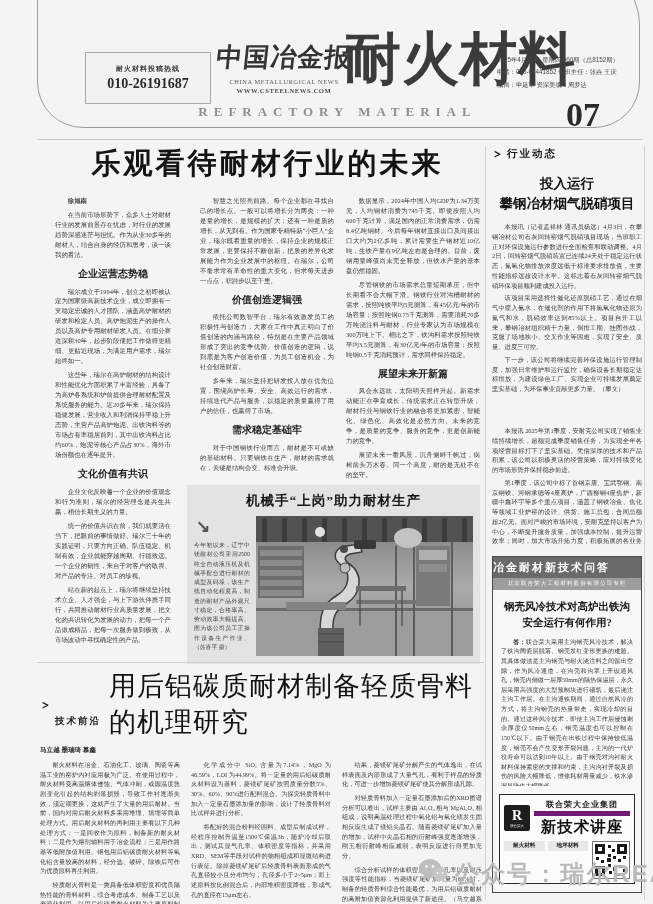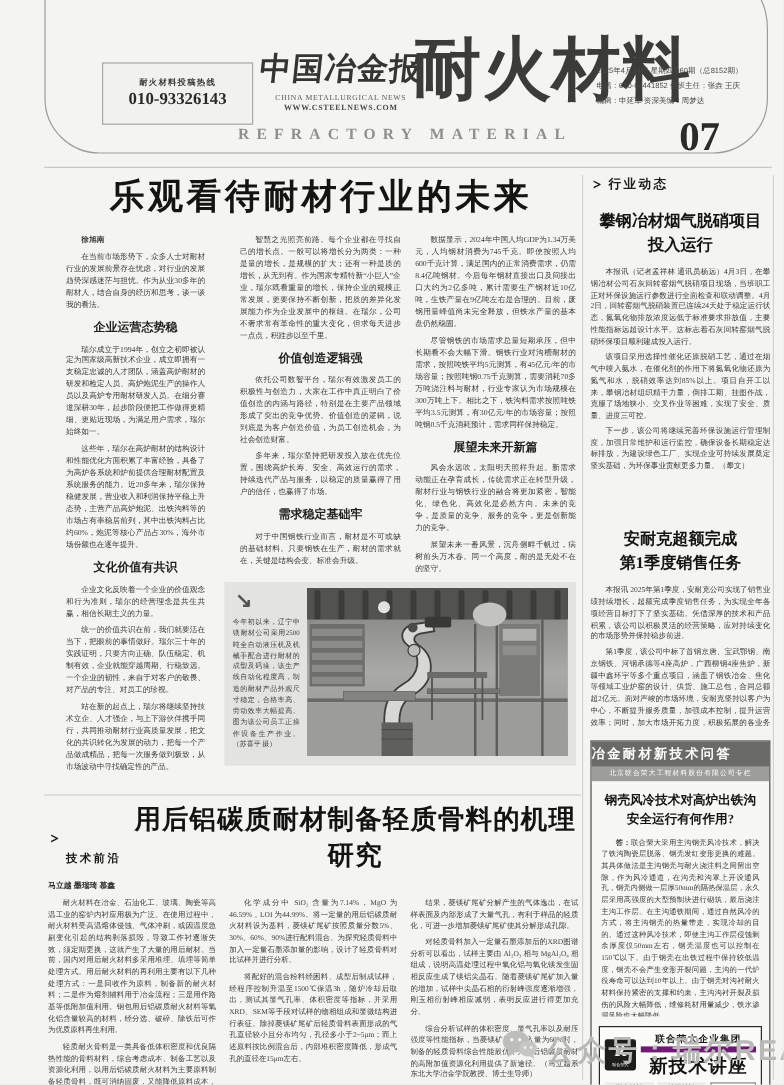--- a/index.html
+++ b/index.html
@@ -80,39 +80,39 @@
   .ad-company{font-size:8px;font-weight:900;letter-spacing:1px;color:#181816;}
   .ad-title{font-size:15.5px;font-weight:900;letter-spacing:1px;color:#121210;border-top:5px solid #701a75;margin-top:1px;padding-top:1px;}
   .ad-midrow{display:flex;gap:4px;margin-top:3px;}
   .ad-items{flex:1;display:grid;grid-template-columns:1fr 1fr;gap:2px 3px;}
   .ad-item{font-size:5.6px;font-weight:bold;color:#222220;background:#e8e8e6;text-align:center;padding:1px 0;}
   .ad-qr{width:36px;height:36px;background:#fff;border:1px solid #777;}
   
   .tech-article{position:absolute;left:40px;top:668px;width:443px;}
   .tech-header{display:flex;align-items:center;gap:8px;}
   .tech-tag .tag-label{font-size:9.5px;margin-top:34px;}
-  .tech-headline{flex:1;text-align:center;font-size:22px;font-weight:700;letter-spacing:1px;color:#131311;}
+  .tech-headline{flex:1;font-size:27px;font-weight:400;letter-spacing:1px;color:#131311;}
   .tech-byline{font-size:6.6px;font-weight:bold;color:#2e2e2c;margin:6px 0 5px;}
   .tech-cols{display:flex;gap:11px;height:212px;overflow:hidden;}
   .tcol{width:140px;font-size:6.2px;line-height:1.56;color:#3a3a38;}
   .tcol p{margin:0 0 4px;text-indent:2em;}
   
   .watermark{position:absolute;left:418px;top:858px;display:flex;align-items:center;gap:7px;
              color:#b9b9b7;font-size:24px;font-weight:bold;letter-spacing:2px;
              font-family:"Liberation Sans",sans-serif;white-space:nowrap;}
 </style>
 </head>
 <body>
 
 <div class="page">
 
   <div class="frame"></div>
   <div class="hotline">
     <div class="lbl">耐火材料投稿热线</div>
-    <div class="num">010-93326143</div>
+    <div class="num">010-26191687</div>
   </div>
   <div class="brand">
     <div class="cn">中国冶金报</div>
     <div class="en">CHINA METALLURGICAL NEWS</div>
     <div class="site">WWW.CSTEELNEWS.COM</div>
   </div>
   <div class="section-title">耐火材料</div>
   <div class="issue-info">
     <div>2025年4月24日 星期四 060期（总8152期）</div>
     <div>电话：010-64441852 值班主任：张垚 王庆</div>
@@ -150,20 +150,21 @@
             <p>数据显示，2024年中国人均GDP为1.34万美元，人均钢材消费为745千克。即使按照人均600千克计算，满足国内的正常消费需求，仍需8.4亿吨钢材。今后每年钢材直接出口及间接出口大约为2亿多吨，累计需要生产钢材近10亿吨，生铁产量在9亿吨左右是合理的。目前，废钢用量峰值尚未完全释放，但铁水产量的基本盘仍然稳固。</p>
             <p>尽管钢铁的市场需求总量短期承压，但中长期看不会大幅下滑。钢铁行业对沟槽耐材的需求，按照吨铁平均5元测算，有45亿元/年的市场容量；按照吨钢0.75千克测算，需要消耗70多万吨浇注料与耐材，行业专家认为市场规模在300万吨上下。相比之下，铁沟料需求按照吨铁平均3.5元测算，有30亿元/年的市场容量；按照吨钢0.5千克消耗预计，需求同样保持稳定。</p>
             <div class="subhead">展望未来开新篇</div>
             <p>风会永远吹，太阳明天照样升起。新需求动能正在孕育成长，传统需求正在转型升级，耐材行业与钢铁行业的融合将更加紧密，智能化、绿色化、高效化是必然方向。未来的竞争，是质量的竞争、服务的竞争，更是创新能力的竞争。</p>
             <p>展望未来一番风景，沉舟侧畔千帆过，病树前头万木春。同一个高度，耐的是无处不在的坚守。</p>
 
           </div>
         </div>
 
         <div class="photo-panel">
+          <div class="photo-title">机械手“上岗”助力耐材生产</div>
           <div class="photo-row">
             <div class="photo-caption-col">
               <div class="arrow-glyph">↘</div>
               <div class="photo-caption">今年初以来，辽宁中镁耐材公司采用2500吨全自动液压机及机械手配合进行耐材的成型及码垛，该生产线自动化程度高，制造的耐材产品外观尺寸稳定，合格率高、劳动效率大幅提高。图为该公司员工正操作设备生产作业。（苏喜平 摄）</div>
             </div>
             <div class="photo-frame">
               <svg width="218" height="140" viewBox="0 0 218 140" xmlns="http://www.w3.org/2000/svg">
                 <defs>
                   <linearGradient id="bg" x1="0" y1="0" x2="0" y2="1">
                     <stop offset="0" stop-color="#7d7d7a"></stop>
@@ -242,31 +243,27 @@
   <div class="vrule-sidebar"></div>
   <div class="vrule-right"></div>
   <div class="rule-above-tech"></div>
 
   <div class="sidebar">
     <div class="tag-row">
       <span class="tag-arrow">＞</span>
       <span class="tag-label">行业动态</span>
     </div>
     <div class="sb-headline">
+      <div>投入运行</div>
       <div>攀钢冶材烟气脱硝项目</div>
-      <div>投入运行</div>
     </div>
     <div class="sb-body sb1 jp">
       <p>本报讯（记者孟祥林 通讯员杨远）4月3日，在攀钢冶材公司石灰回转窑烟气脱硝项目现场，当班职工正对环保设施运行参数进行全面检查和联动调整。4月2日，回转窑烟气脱硝装置已连续24天处于稳定运行状态，氮氧化物排放浓度远低于标准要求排放值，主要性能指标远超设计水平。这标志着石灰回转窑烟气脱硝环保项目顺利建成投入运行。</p>
       <p>该项目采用选择性催化还原脱硝工艺，通过在烟气中喷入氨水，在催化剂的作用下将氮氧化物还原为氮气和水，脱硝效率达到85%以上。项目自开工以来，攀钢冶材组织精干力量，倒排工期、挂图作战，克服了场地狭小、交叉作业等困难，实现了安全、质量、进度三可控。</p>
       <p>下一步，该公司将继续完善环保设施运行管理制度，加强日常维护和运行监控，确保设备长期稳定达标排放，为建设绿色工厂、实现企业可持续发展奠定坚实基础，为环保事业贡献更多力量。（攀文）</p>
-    </div>
-    <div class="sb-headline">
-      <div>安耐克超额完成</div>
-      <div>第1季度销售任务</div>
     </div>
     <div class="sb-body sb2 jp">
       <p>本报讯 2025年第1季度，安耐克公司实现了销售业绩持续增长，超额完成季度销售任务，为实现全年各项经营目标打下了坚实基础。凭借深厚的技术和产品积累，该公司以积极灵活的经营策略，应对持续变化的市场形势并保持稳步前进。</p>
       <p>第1季度，该公司中标了首钢京唐、宝武鄂钢、南京钢铁、河钢承德等4座高炉，广西柳钢4座焦炉，新疆中鑫环宇等多个重点项目，涵盖了钢铁冶金、焦化等领域工业炉窑的设计、供货、施工总包，合同总额超2亿元。面对严峻的市场环境，安耐克坚持以客户为中心，不断提升服务质量，加强成本控制，提升运营效率；同时，加大市场开拓力度，积极拓展的各业务领域均取得了显著成果。</p>
 
     </div>
 
     <div class="qa-box">
       <div class="qa-header">冶金耐材新技术问答</div>
       <div class="qa-sub">北京联合荣大工程材料股份有限公司专栏</div>

